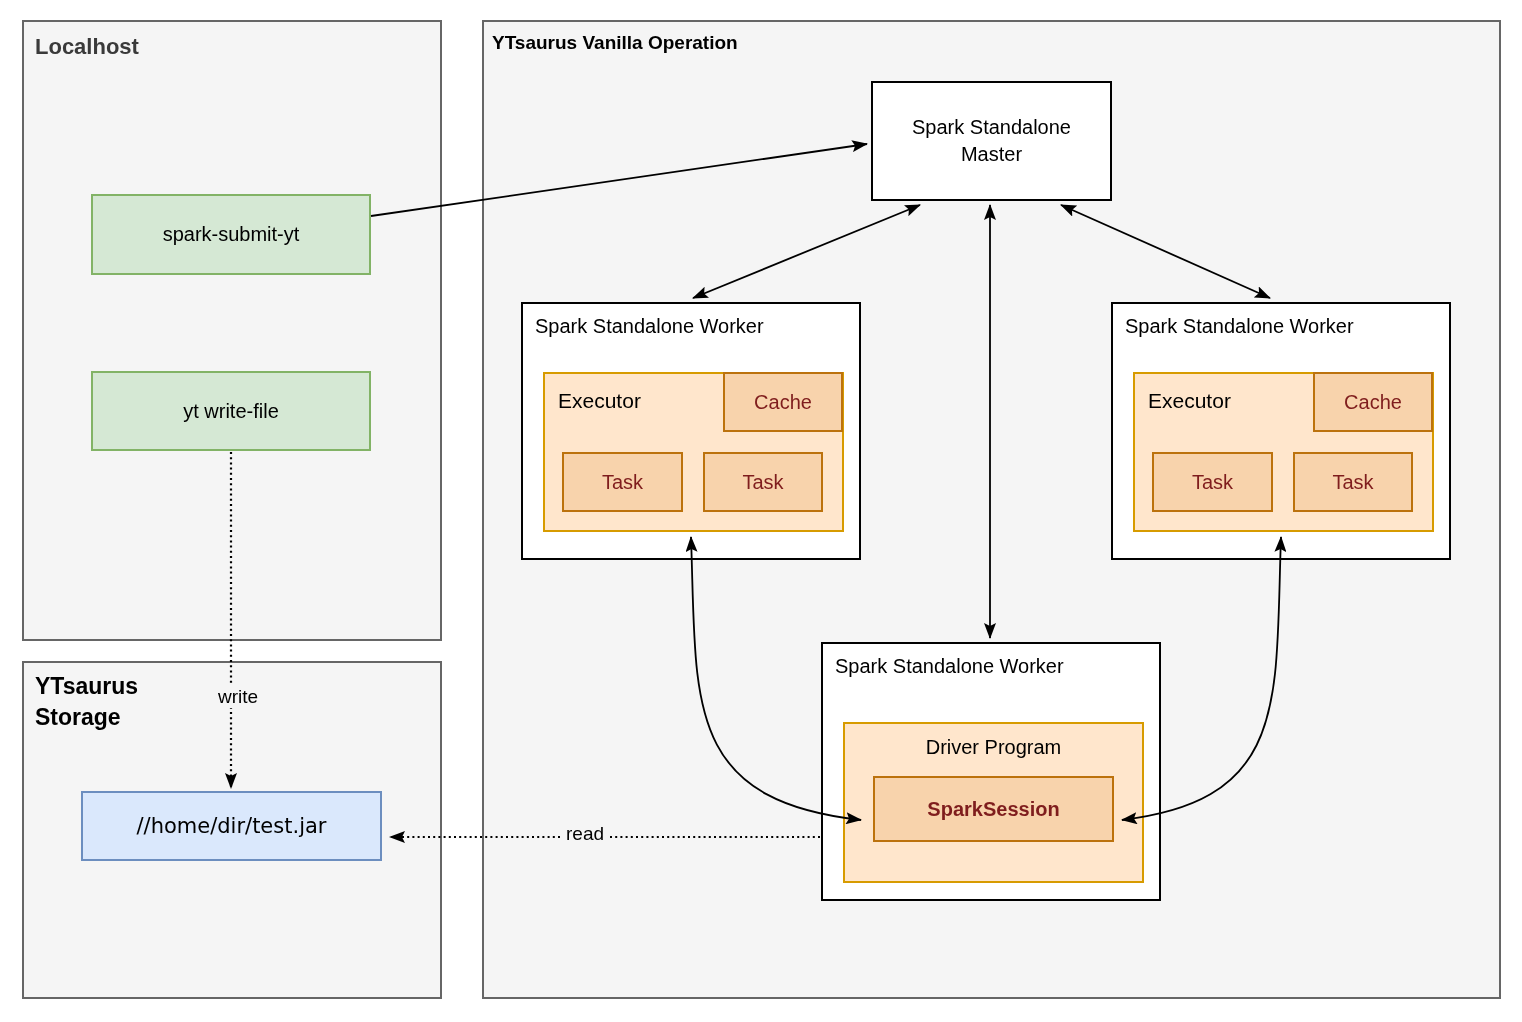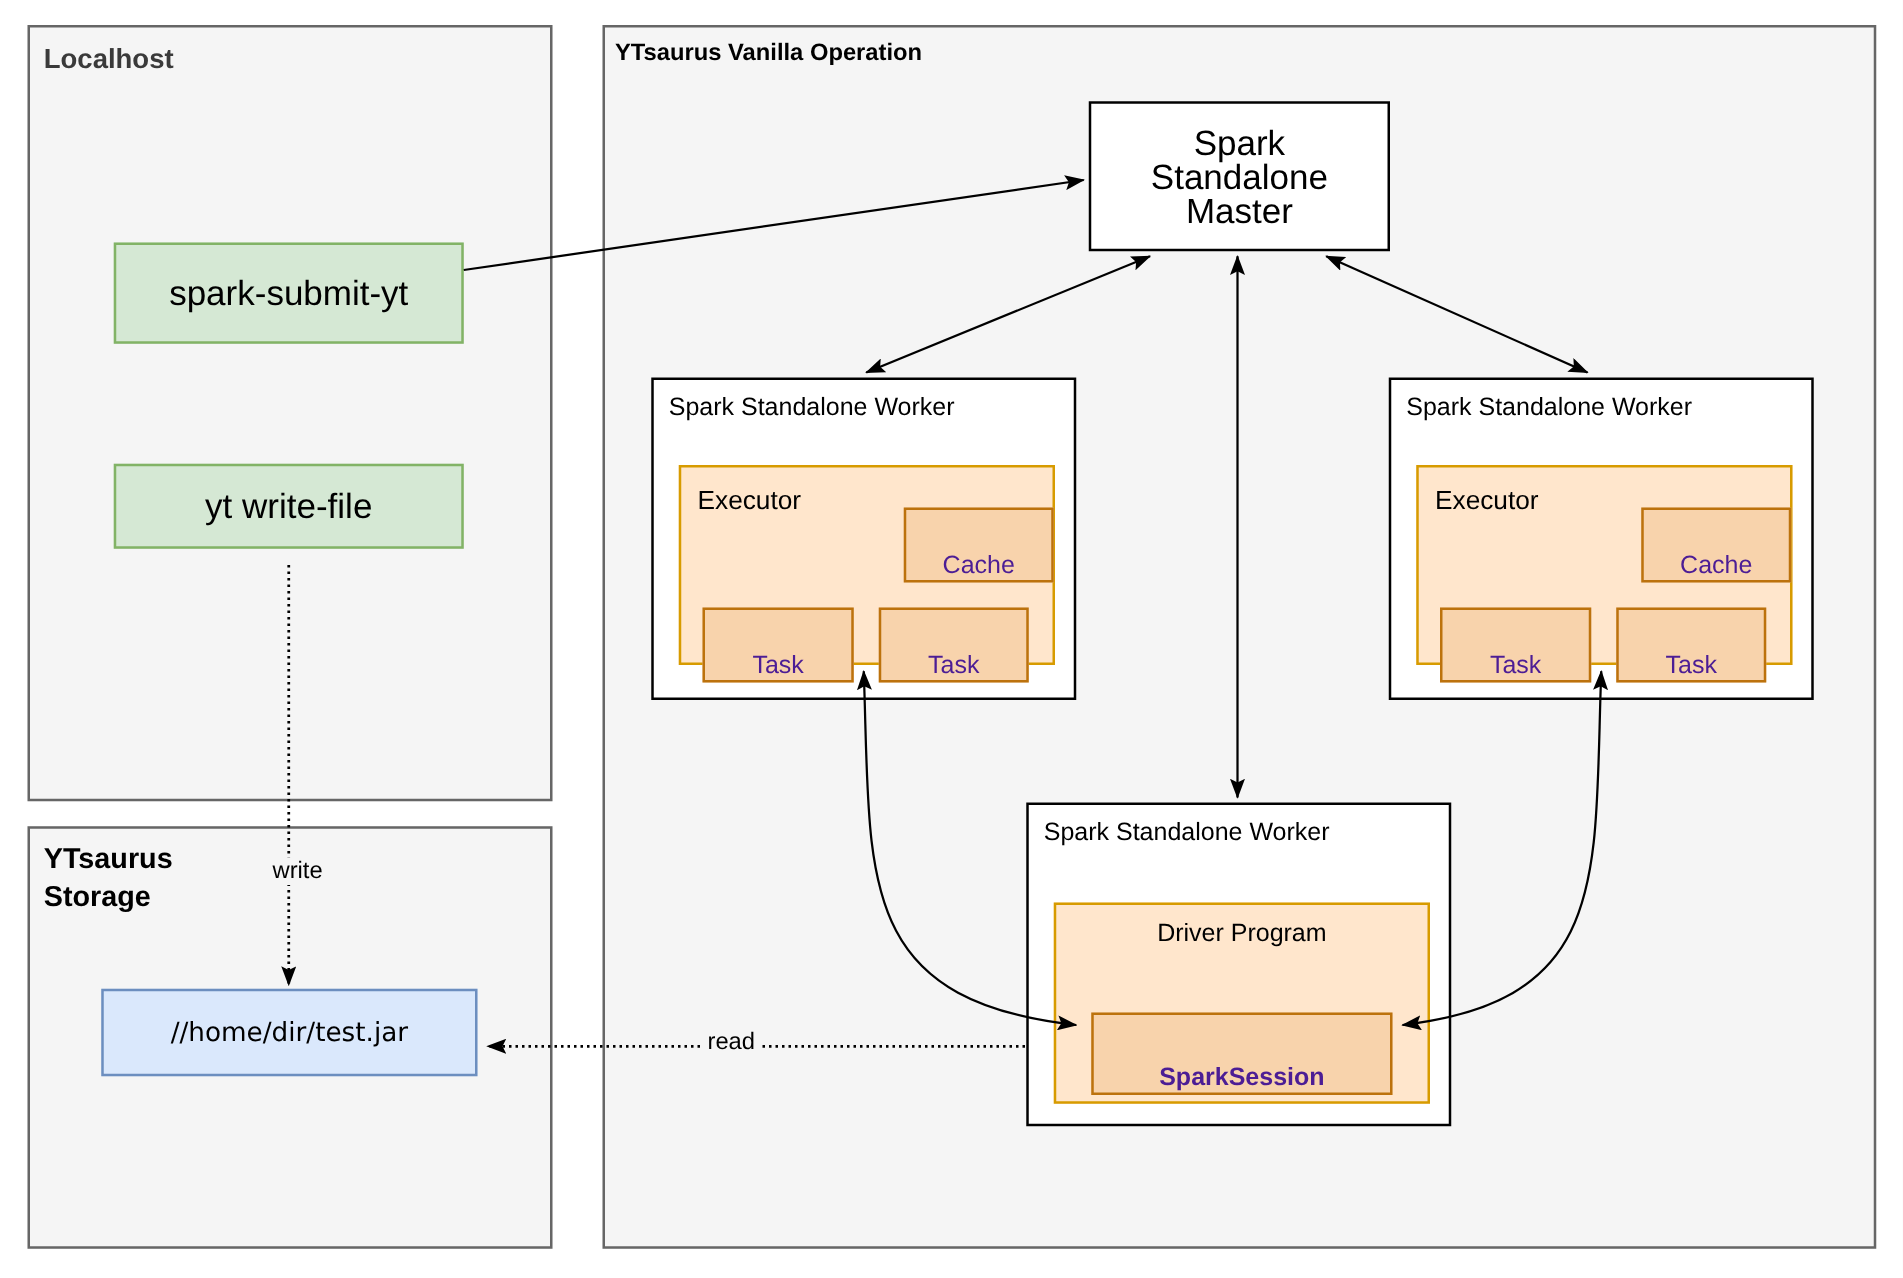--- a/index.html
+++ b/index.html
@@ -9,28 +9,28 @@
     --blue-fill:#dae8fc; --blue-border:#6c8ebf;
     --orange-light-fill:#ffe6cc; --orange-light-border:#d79b00;
     --orange-dark-fill:#f8d3ac; --orange-dark-border:#bc720d;
     --edge-color:#000000; --title-dark:#3a3a3a;
   }
   html,body{margin:0;padding:0;background:var(--page-bg);}
   body{font-family:"Liberation Sans",sans-serif;}
   .canvas{position:relative;width:1522px;height:1022px;background:var(--page-bg);overflow:hidden;}
   .container{position:absolute;background:var(--container-fill);border:2px solid var(--container-border);box-sizing:border-box;}
   .container-title{position:absolute;font-weight:bold;color:#000;}
-  .node{position:absolute;box-sizing:border-box;display:flex;align-items:center;justify-content:center;text-align:center;font-size:28px;color:#000;}
+  .node{position:absolute;box-sizing:border-box;display:flex;align-items:center;justify-content:center;text-align:center;font-size:20px;color:#000;}
   .green{background:var(--green-fill);border:2px solid var(--green-border);}
   .blue{background:var(--blue-fill);border:2px solid var(--blue-border);font-family:"DejaVu Sans",sans-serif;font-size:21px;}
   .white-box{position:absolute;background:var(--node-fill);border:2px solid var(--node-border);box-sizing:border-box;}
   .worker-title{position:absolute;left:12px;top:11px;font-size:20px;color:#000;white-space:nowrap;}
   .exec{position:absolute;background:var(--orange-light-fill);border:2px solid var(--orange-light-border);box-sizing:border-box;padding-left:48px;}
   .exec-label{position:absolute;left:13px;top:15px;font-size:21px;color:#000;}
-  .orange-dark{position:absolute;background:var(--orange-dark-fill);border:2px solid var(--orange-dark-border);box-sizing:border-box;display:flex;align-items:flex-end;justify-content:center;font-size:20px;color:#4c1d95;margin-top:34px;}
+  .orange-dark{position:absolute;background:var(--orange-dark-fill);border:2px solid var(--orange-dark-border);box-sizing:border-box;display:flex;align-items:center;justify-content:center;font-size:20px;color:#7f1d1d;}
   .driver-label{position:absolute;left:0;right:0;top:12px;text-align:center;font-size:20px;color:#000;}
   .edges{position:absolute;left:0;top:0;z-index:5;pointer-events:none;}
   .edge-label{position:absolute;z-index:6;font-size:19px;color:#000;background:var(--container-fill);padding:0 4px;}
   .master-text{width:180px;line-height:27px;}
 </style>
 </head>
 <body>
 
 <div class="canvas">
 
@@ -42,21 +42,21 @@
     <div class="container-title" style="left:11px;top:8px;font-size:23px;width:140px;line-height:31px;">YTsaurus Storage</div>
   </div>
 
   <div class="container" style="left:482px;top:20px;width:1019px;height:979px;">
     <div class="container-title" style="left:8px;top:10px;font-size:19px;text-align:right;">YTsaurus Vanilla Operation</div>
   </div>
 
   <div class="node green" style="left:91px;top:181px;width:280px;height:81px;margin-top:13px;">
     <span>spark-submit-yt</span>
   </div>
-  <div class="node green" style="left:91px;top:371px;width:280px;height:68px;">
+  <div class="node green" style="left:91px;top:371px;width:280px;height:80px;">
     <span>yt write-file</span>
   </div>
 
   <div class="node blue" style="left:81px;top:791px;width:301px;height:70px;">
     <span>//home/dir/test.jar</span>
   </div>
 
   <div class="white-box node" style="left:871px;top:81px;width:241px;height:120px;">
     <span class="master-text">Spark Standalone Master</span>
   </div>

